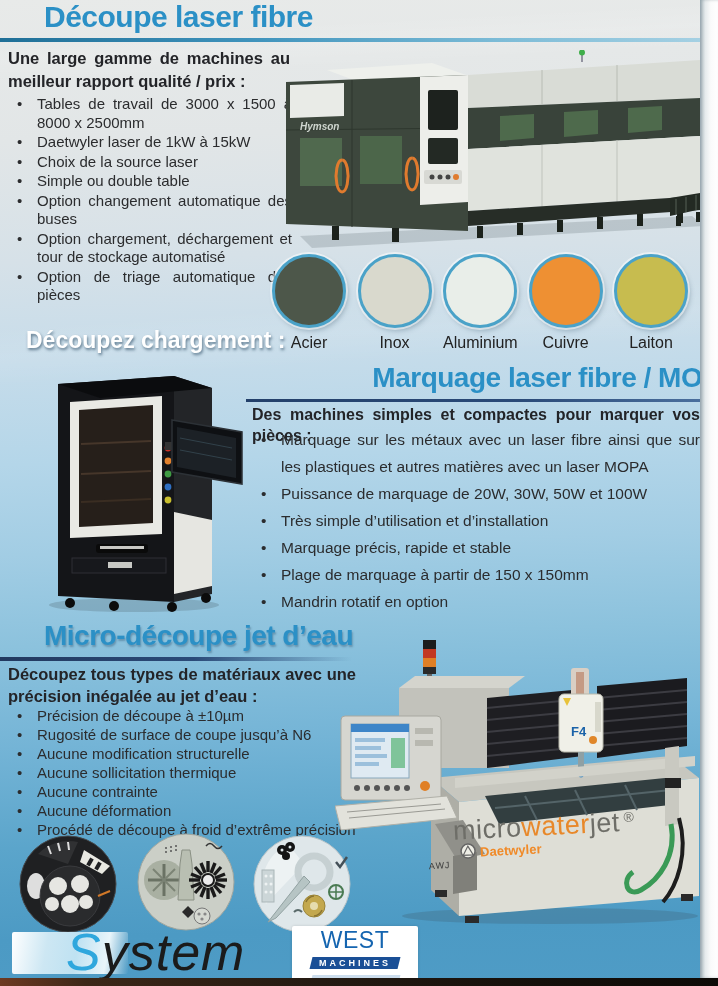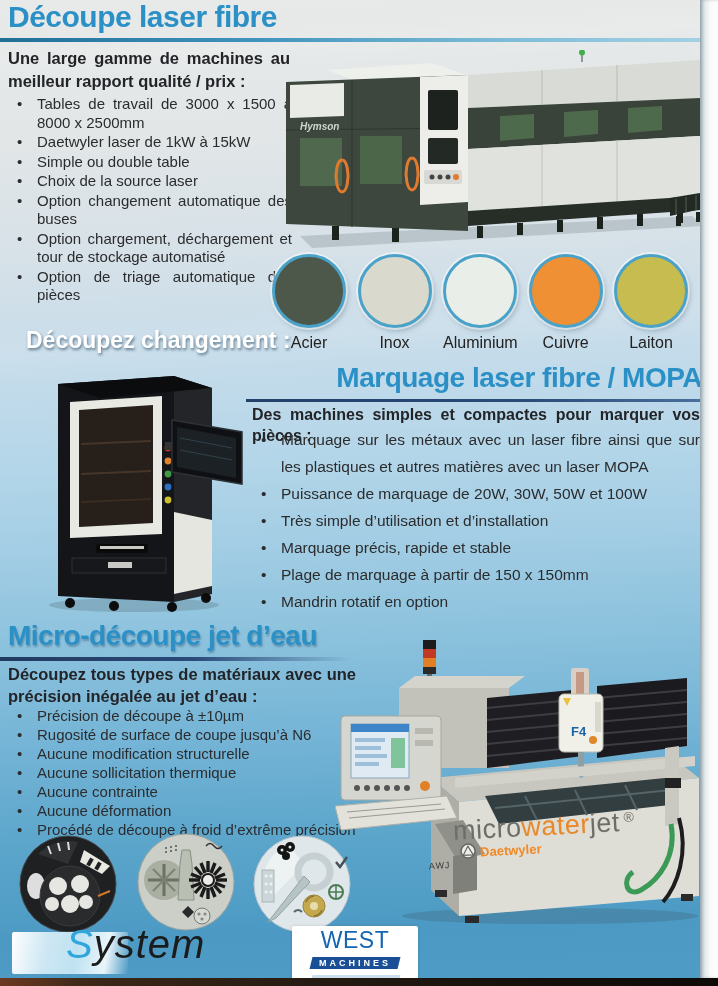--- a/index.html
+++ b/index.html
@@ -7,37 +7,37 @@
     position:relative;width:718px;height:986px;overflow:hidden;
     font-family:"Liberation Sans",sans-serif;
     background:linear-gradient(178deg,
       #e8eae9 0%, #e2e6e7 14%, #d6e1e8 26%, #c6dcea 36%,
       #b4d6e9 46%, #a2cde4 55%, #8cc2dd 64%, #74b4d6 74%,
       #5ba5cb 84%, #4c9ac4 93%, #4f9cc6 100%);
   }
   .abs{position:absolute;}
   .swoosh{position:absolute;background:linear-gradient(180deg,rgba(255,255,255,0),rgba(255,255,255,.45),rgba(255,255,255,0));pointer-events:none;}
   
-  .h-blue{color:#2b90c6;font-weight:bold;letter-spacing:-.5px;}
+  .h-blue{color:#2b90c6;font-weight:bold;letter-spacing:-.5px;margin-left:36px;}
   .rule1{height:4px;background:linear-gradient(90deg,#1f6f97,#3f93bc 35%,#7dbcd7 70%,#a8d2e4);}
   .rule-navy{height:3px;background:linear-gradient(90deg,#23406a,#2a4a78 60%,#4a6f9d);}
   .rule-navy-fade{height:4px;background:linear-gradient(90deg,#22395f,#2a4a78 55%,rgba(60,90,140,0));}
   .intro{font-weight:bold;color:#232428;text-align:justify;}
   ul.blist{list-style:none;margin:0;padding:0;color:#2b2c2e;text-align:justify;}
   ul.blist li{position:relative;padding-left:29px;}
   ul.blist li::before{content:"\2022";position:absolute;left:9px;top:0;}
   
   .mat-row{display:flex;justify-content:space-between;}
   .mat{width:74px;text-align:center;}
   .mat .swatch{width:68px;height:68px;border-radius:50%;border:3px solid #4aa2c8;box-shadow:0 0 0 2px rgba(255,255,255,.55), 2px 3px 5px rgba(60,90,110,.35);margin:0 auto;}
   .mat .mlabel{margin-top:6px;font-size:16px;color:#222;}
   .tagline{color:#fff;font-weight:bold;font-size:23px;text-shadow:1px 2px 3px rgba(40,70,95,.65);}
   
   .syspatch{width:116px;height:42px;background:linear-gradient(100deg,#ffffff 0%,#cde7f3 30%,#bfe2f2 55%,#e9f5fa 80%,rgba(255,255,255,0));border-radius:2px;}
-  .syslogo{font-style:italic;font-size:40px;letter-spacing:1px;color:#1b1b1b;}
+  .syslogo{font-style:italic;font-size:52px;letter-spacing:1px;color:#1b1b1b;}
   .syslogo .s-init{color:#2fa7dd;}
   .westbox{width:126px;height:56px;background:#fff;border-radius:2px;text-align:center;box-shadow:0 0 3px rgba(0,0,0,.15);}
   .westname{color:#1565b0;font-weight:normal;font-size:23px;letter-spacing:.5px;line-height:24px;margin-top:2px;}
   .westband{display:inline-block;background:#1a4f96;color:#fff;font-weight:bold;font-size:9px;letter-spacing:3px;padding:1px 8px;transform:skewX(-14deg);}
   .westband span{display:inline-block;transform:skewX(14deg);}
   .westreflect{opacity:.38;transform:skewX(-14deg) scaleY(-1);background:#7aa7d0;margin-top:1px;}
   .edge-right{background:linear-gradient(90deg,#b7c4ca,#e6ebed 30%,#fafbfb 60%,#ffffff);box-shadow:inset 2px 0 3px rgba(90,110,120,.35);}
   .edge-bottom{background:linear-gradient(90deg,#6d3a22,#3c2718 12%,#241a12 45%,#15100b 75%,#0d0a07);}
   svg text{font-family:"Liberation Sans",sans-serif;}
 </style>
@@ -50,22 +50,22 @@
   <div class="swoosh" style="left:-60px;top:300px;width:900px;height:60px;transform:rotate(-4deg);opacity:.18;"></div>
 
   <div class="abs h-blue" style="left:8px;top:0px;font-size:30px;">Découpe laser fibre</div>
   <div class="abs rule1" style="left:0;top:38px;width:718px;"></div>
 
   <div class="abs intro" style="left:8px;top:47px;width:282px;font-size:16.5px;line-height:23px;">Une large gamme de machines au meilleur rapport qualité / prix :</div>
 
   <ul class="abs blist" style="left:8px;top:95px;width:284px;font-size:15px;line-height:18.5px;">
     <li style="margin-bottom:1px;">Tables de travail de 3000 x 1500 à 8000 x 2500mm</li>
     <li style="margin-bottom:1px;">Daetwyler laser de 1kW à 15kW</li>
+    <li style="margin-bottom:1px;">Choix de la source laser</li>
     <li style="margin-bottom:1px;">Simple ou double table</li>
-    <li style="margin-bottom:1px;">Choix de la source laser</li>
     <li style="margin-bottom:1px;">Option changement automatique des buses</li>
     <li style="margin-bottom:1px;">Option chargement, déchargement et tour de stockage automatisé</li>
     <li>Option de triage automatique des pièces</li>
   </ul>
 
   <svg class="abs" style="left:272px;top:50px;" width="436" height="202" viewBox="0 0 436 202">
     <polygon points="28,186 420,166 432,176 40,198" fill="rgba(80,95,100,.22)"></polygon>
 
     <polygon points="55,20 160,13 200,27 95,35" fill="#eef0ec"></polygon>
     <line x1="310" y1="0" x2="310" y2="12" stroke="#778" stroke-width="1.5"></line>
@@ -135,21 +135,21 @@
     <div class="mat">
       <div class="swatch" style="background: rgb(238, 144, 51);"></div>
       <div class="mlabel">Cuivre</div>
     </div>
     <div class="mat">
       <div class="swatch" style="background: rgb(199, 188, 79);"></div>
       <div class="mlabel">Laiton</div>
     </div>
   </div>
 
-  <div class="abs tagline" style="left:26px;top:327px;">Découpez changement :</div>
+  <div class="abs tagline" style="left:26px;top:327px;">Découpez chargement :</div>
 
   <svg class="abs" style="left:22px;top:360px;" width="226" height="252" viewBox="0 0 226 252">
     <ellipse cx="112" cy="245" rx="85" ry="7" fill="rgba(70,90,100,.25)"></ellipse>
     <polygon points="152,16 190,28 190,234 152,242" fill="#232528"></polygon>
     <polygon points="36,24 152,16 152,242 36,236" fill="#141518"></polygon>
     <polygon points="36,24 152,16 190,28 78,38" fill="#0b0c0e"></polygon>
 
     <polygon points="48,42 140,36 140,174 48,178" fill="#e9e9e4"></polygon>
     <polygon points="57,50 131,45 131,163 57,167" fill="#261f1a"></polygon>
     <line x1="59" y1="84" x2="129" y2="81" stroke="#46362a" stroke-width="2"></line>

